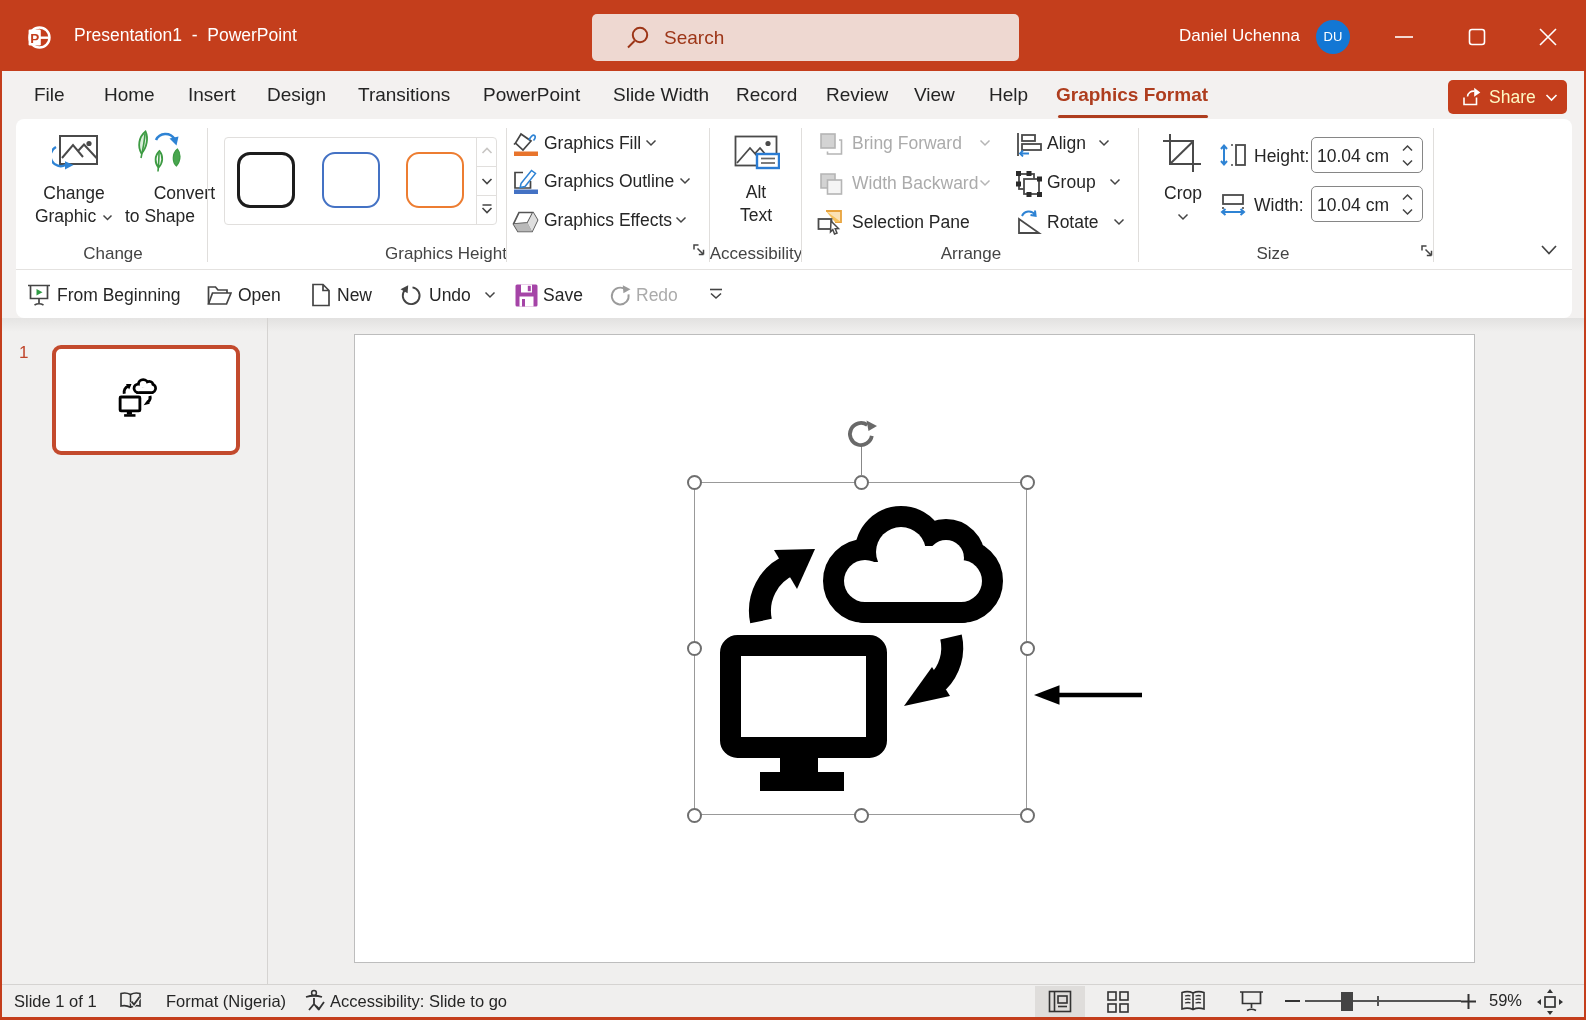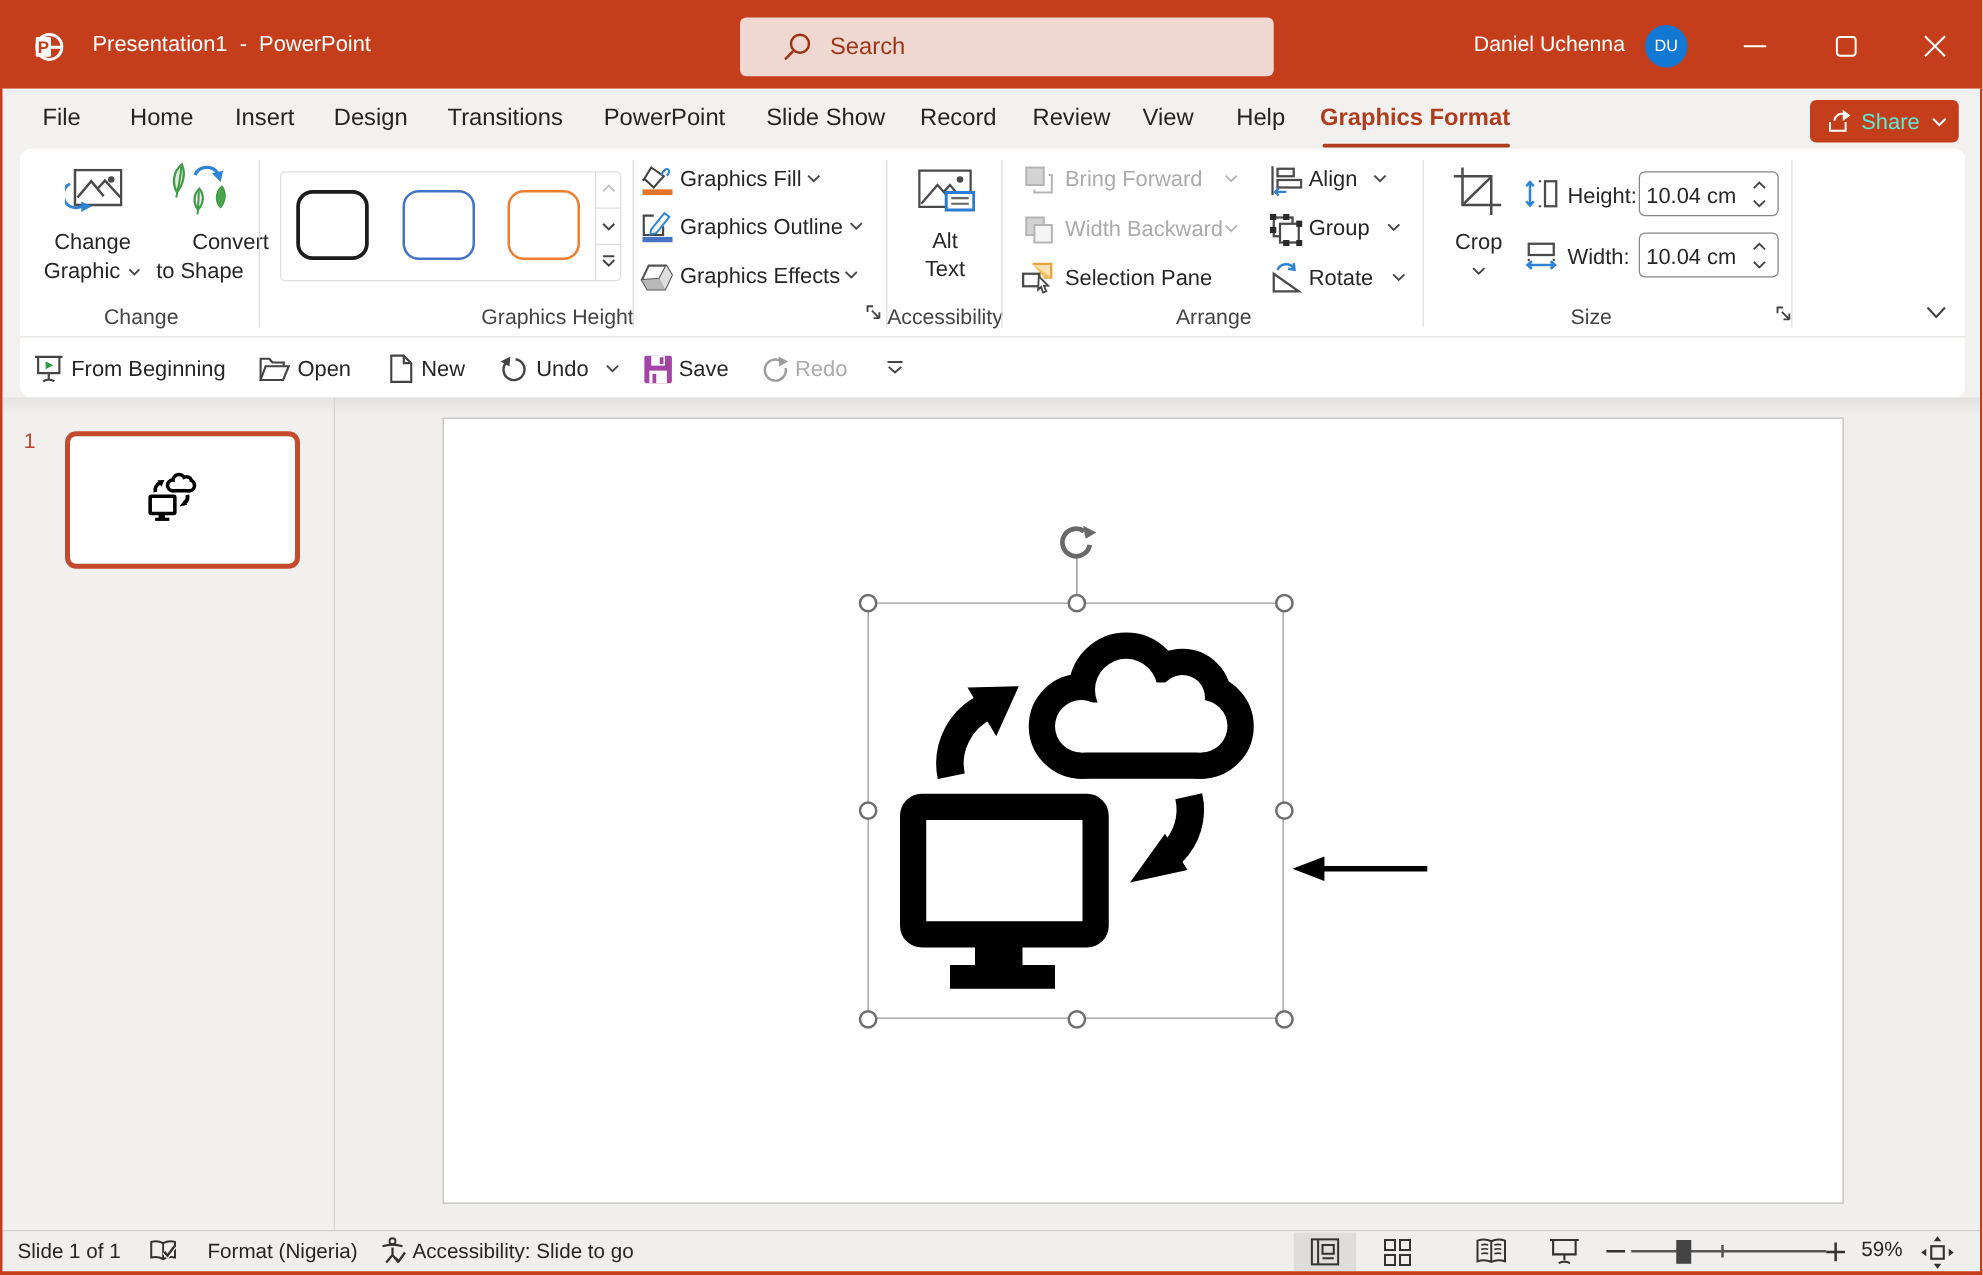--- a/index.html
+++ b/index.html
@@ -11,21 +11,21 @@
 #titletext { position:absolute; left:74px; top:0; height:71px; line-height:71px; color:#fff; font-size:17.5px; }
 #searchbox { position:absolute; left:592px; top:14px; width:427px; height:47px; background:#EED8D1; border-radius:5px; }
 #searchbox .stext { position:absolute; left:72px; top:0; line-height:47px; font-size:19px; color:#9C3517; }
 #username { position:absolute; top:0; height:71px; line-height:71px; color:#fff; font-size:17px; width:160px; text-align:right; }
 #avatar { position:absolute; left:1316px; top:20px; width:34px; height:34px; border-radius:50%; background:#1377D4; color:#fff; font-size:13px; text-align:center; line-height:34px; }
 
 #tabrow { position:absolute; left:2px; top:71px; width:1582px; height:48px; background:#F3F1F0;text-align:center; }
 .tab { position:absolute; top:0; height:48px; line-height:48px; font-size:19px; color:#242424; }
 .tabactive { color:#AE3D1E; font-weight:bold; }
 #gfunderline { position:absolute; left:1056px; top:44px; width:150px; height:3px; background:#AE3D1E; border-radius:2px; }
-#sharebtn { position:absolute; left:1446px; top:9px; width:119px; height:34px; background:#C43E1C; border-radius:5px; color:#5eead4; font-size:19px; }
+#sharebtn { position:absolute; left:1446px; top:9px; width:119px; height:34px; background:#C43E1C; border-radius:5px; color:#fef9c3; font-size:19px; }
 
 #ribbon { position:absolute; left:16px; top:119px; width:1556px; height:199px; background:#fff; border-radius:8px; }
 #ribbonsep { position:absolute; left:16px; top:269px; width:1556px; height:1px; background:#E4E2E0; }
 .glabel { position:absolute; top:125px; font-size:17px; color:#444; text-align:center; }
 .gdivider { position:absolute; top:9px; width:1px; height:134px; background:#E0DEDC; }
 .handle { position:absolute; width:15px; height:15px; border:2.5px solid #6F6F6F; border-radius:50%; background:#fff; }
 .rtext { font-size:17.5px; color:#262626; }
 .gray { color:#ABABAB; }
 
 #panel { position:absolute; left:2px; top:318px; width:266px; height:666px; background:#F1F0EF; }
@@ -67,21 +67,21 @@
       <path d="M4 4 L20 20 M20 4 L4 20" stroke="#fff" stroke-width="1.6"></path>
     </svg>
 </div>
 <div id="tabrow">
   <div class="tab" style="left:32px">File</div>
   <div class="tab" style="left:102px">Home</div>
   <div class="tab" style="left:186px">Insert</div>
   <div class="tab" style="left:265px">Design</div>
   <div class="tab" style="left:356px">Transitions</div>
   <div class="tab" style="left:481px">PowerPoint</div>
-  <div class="tab" style="left:611px">Slide Show</div>
+  <div class="tab" style="left:611px">Slide Width</div>
   <div class="tab" style="left:734px">Record</div>
   <div class="tab" style="left:824px">Review</div>
   <div class="tab" style="left:912px">View</div>
   <div class="tab" style="left:987px">Help</div>
   <div class="tab tabactive" style="left:1054px">Graphics Format</div>
   <div id="gfunderline"></div>
   <div id="sharebtn">
     <svg class="abs" style="left:13px;top:7px" width="22" height="20" viewBox="0 0 22 20" fill="none" stroke="#fff" stroke-width="1.6">
       <path d="M3 10.5 V17.5 H15.5 V10.5"></path>
       <path d="M6.5 9.5 C7 5.5 10.5 3.6 13.6 4.2"></path>

